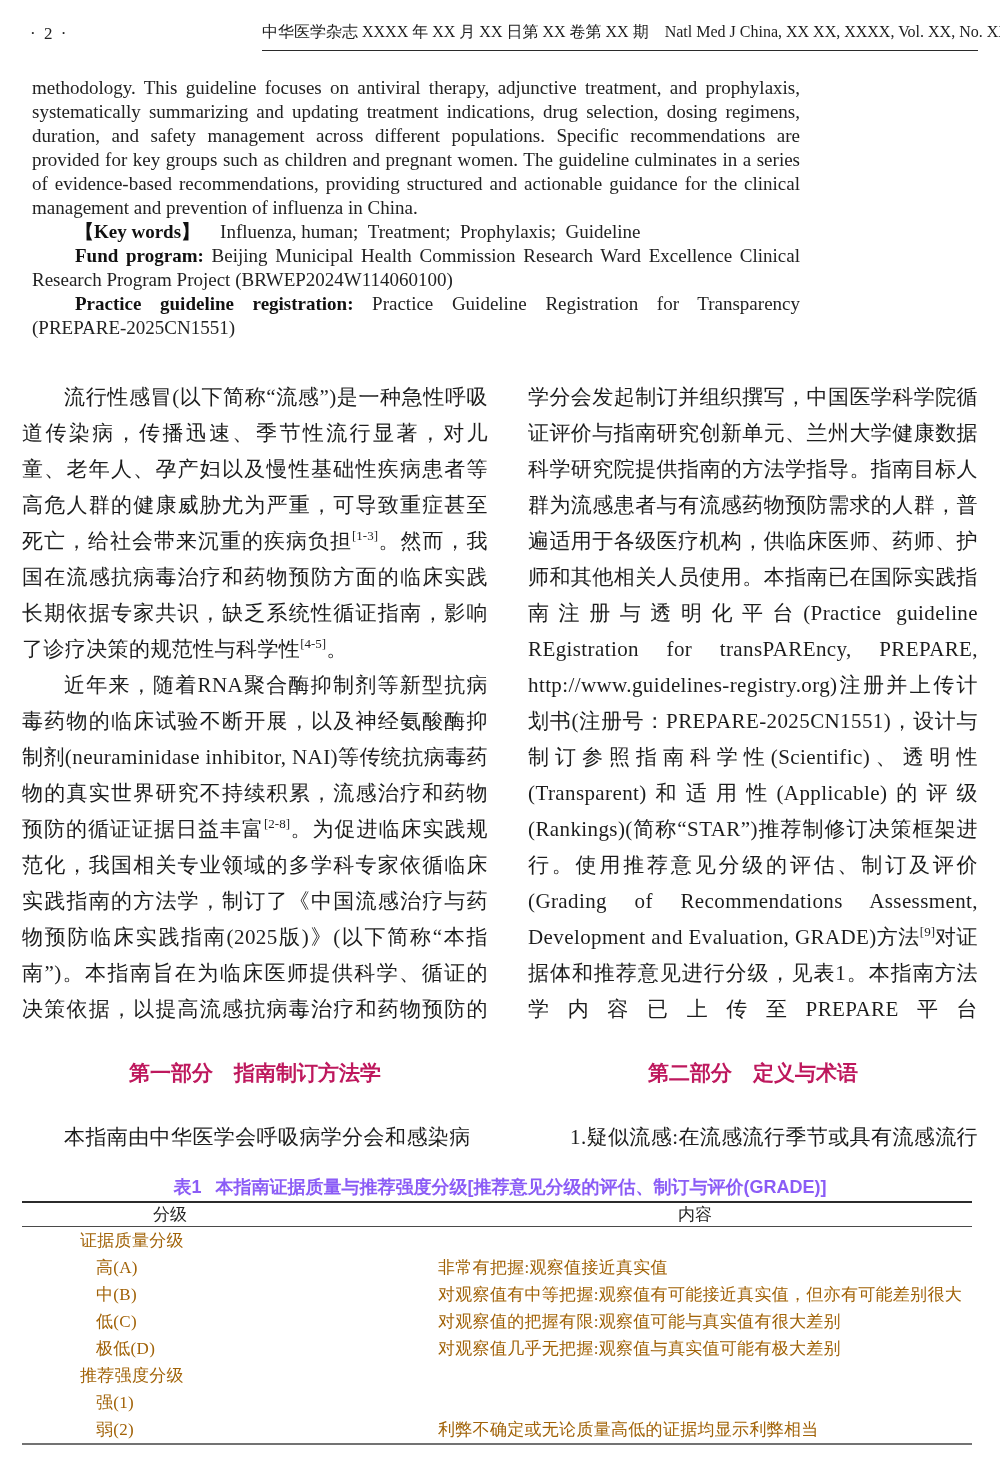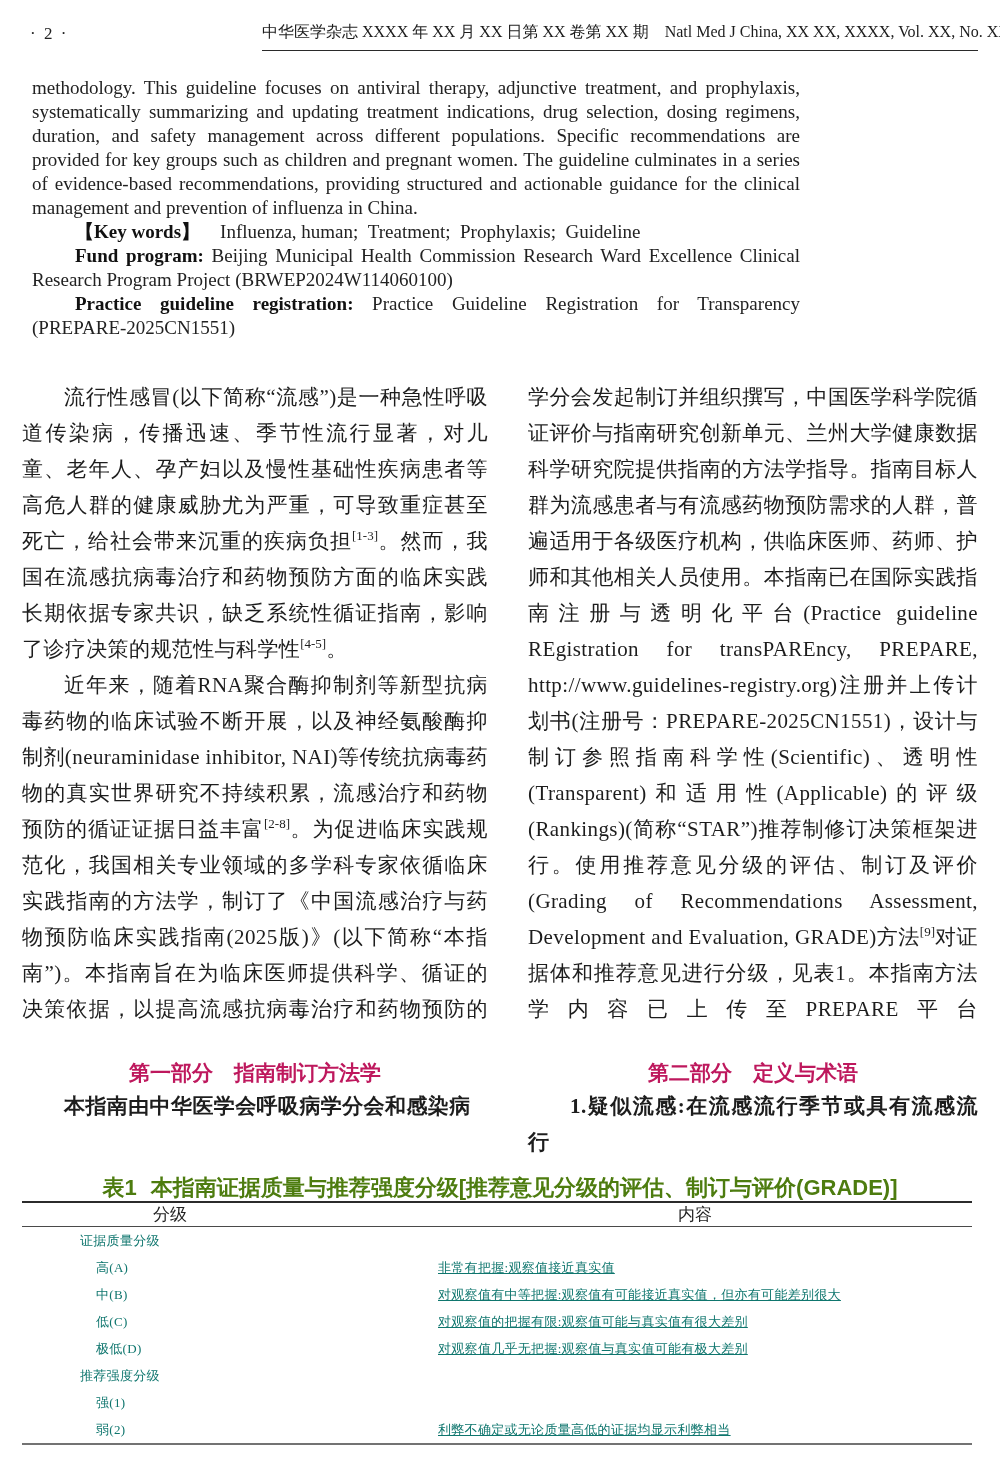--- a/index.html
+++ b/index.html
@@ -28,42 +28,42 @@
   .col-left{width:466px;margin-right:40px;}
   .col-right{width:450px;}
   .col-body{height:649px;overflow:hidden;}
   .cn-p{font-size:21px;line-height:36px;text-align:justify;letter-spacing:0.4px;color:#1d1d1d;}
   .cn-p.ind{text-indent:2em;}
   .sup{vertical-align:super;font-size:13px;line-height:0;letter-spacing:0;}
   .sec-head{
     margin:30px 0 0 0;font-family:"Liberation Sans","DejaVu Sans",sans-serif;
     font-weight:700;font-size:21px;line-height:30px;text-align:center;color:#be185d;
   }
-  .post{font-weight:bold;}
+  .post{margin-top:31px;}
   
   .tbl{position:absolute;top:1177px;left:0;width:1000px;}
   .tbl-caption{
     text-align:center;font-family:"Liberation Sans","DejaVu Sans",sans-serif;
-    font-weight:700;font-size:22px;line-height:21px;color:#4d7c0f;margin-bottom:3px;
+    font-weight:700;font-size:18px;line-height:21px;color:#8b5cf6;margin-bottom:3px;
   }
   .tbl-caption .cap-label{margin-right:14px;}
   .tbl-inner{
     margin:0 28px 0 22px;
     border-top:2px solid #2b2b2b;border-bottom:2px solid #737373;
   }
   .thead{
     display:flex;height:23px;align-items:center;
     border-bottom:1.5px solid #4a4a4a;font-size:17px;color:#222;
   }
   .th1{width:296px;text-align:center;}
   .th2{flex:1;text-align:center;padding-left:100px;}
-  .t-row{display:flex;height:27px;align-items:center;font-size:13px;letter-spacing:0.3px;color:#0f766e;}
+  .t-row{display:flex;height:27px;align-items:center;font-size:17px;letter-spacing:0.3px;color:#a16207;}
   .t-label{width:416px;box-sizing:border-box;padding-left:74px;white-space:nowrap;}
   .t-row.group .t-label{padding-left:58px;}
-  .t-content{flex:1;white-space:nowrap;overflow:hidden;text-decoration:underline;}
+  .t-content{flex:1;white-space:nowrap;overflow:hidden;}
 </style>
 </head>
 <body>
 
 <div class="pg-header">
   <span class="pg-num">· 2 ·</span>
   <span class="journal-line">中华医学杂志 XXXX 年 XX 月 XX 日第 XX 卷第 XX 期　Natl Med J China, XX XX, XXXX, Vol. XX, No. XX</span>
 </div>
 
 <div class="abstract">

